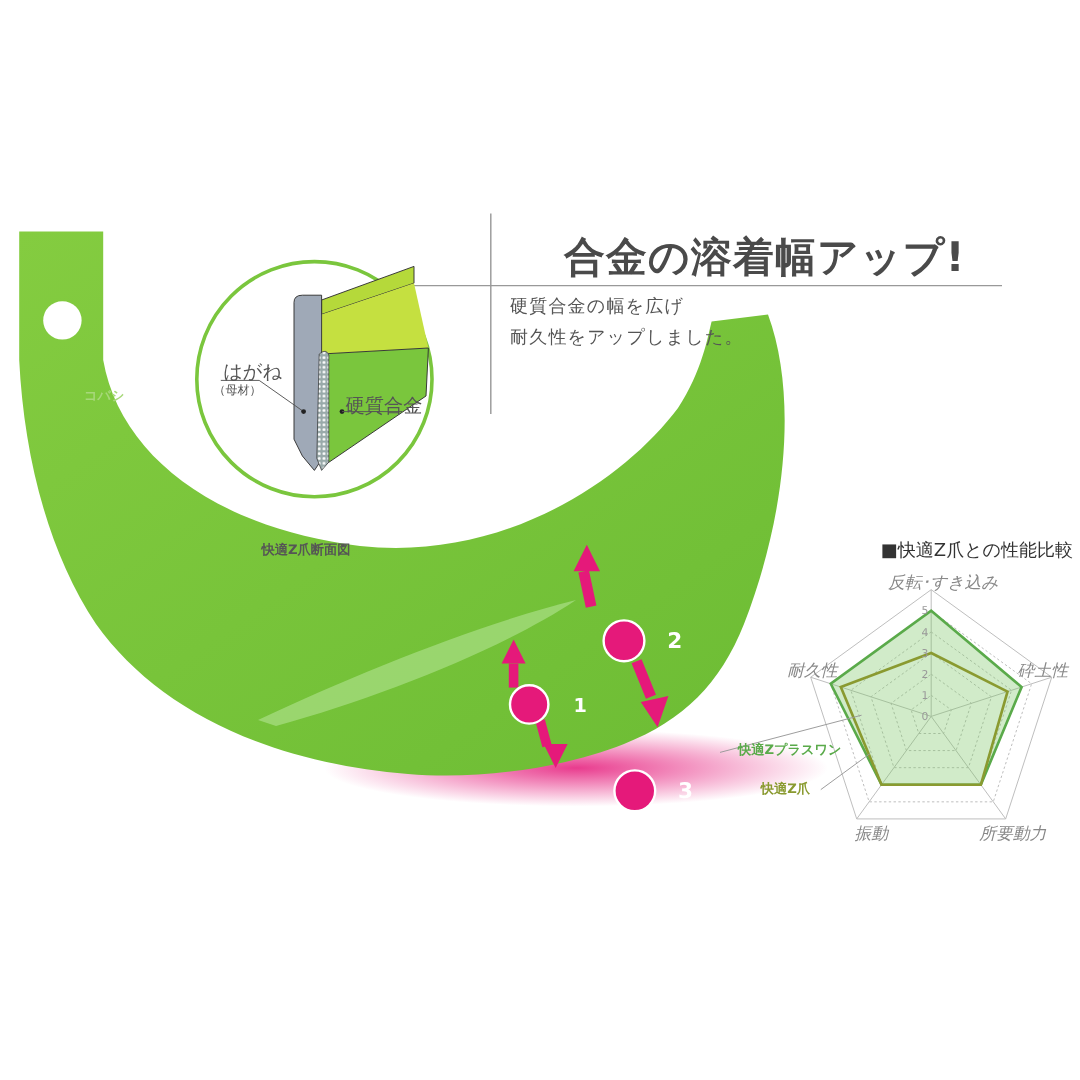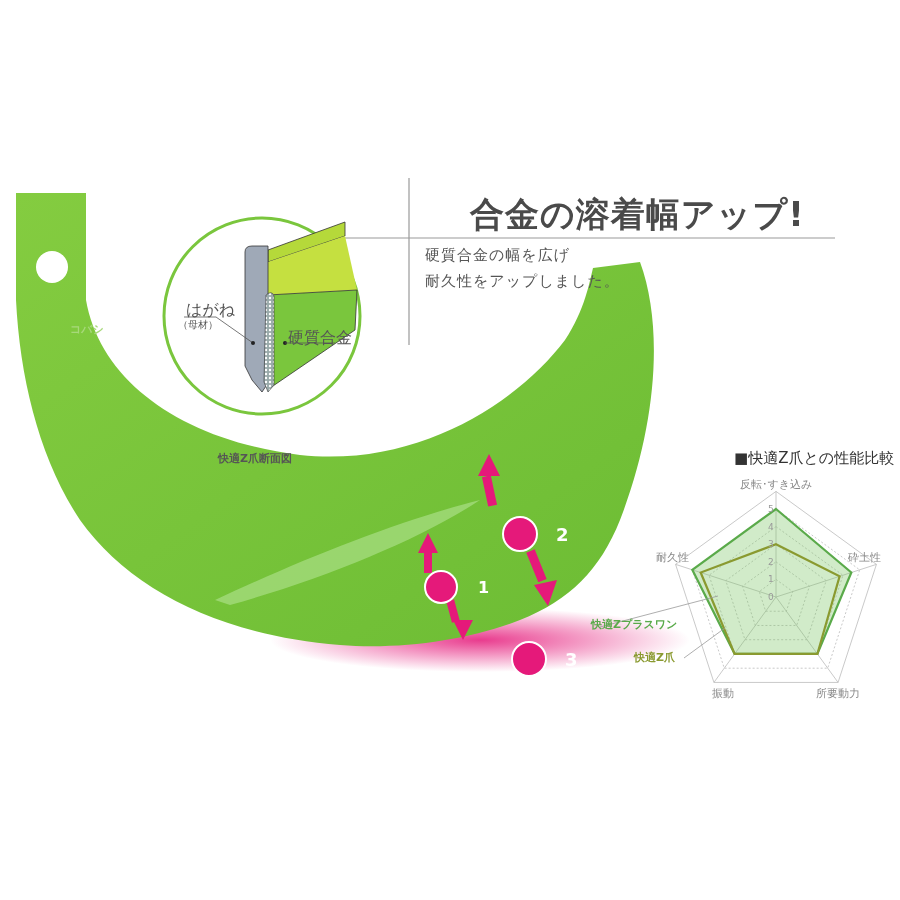--- a/index.html
+++ b/index.html
@@ -6,21 +6,21 @@
     body { width: 900px; height: 900px; position: relative; overflow: hidden;
            font-family: "DejaVu Sans", sans-serif; }
     .abs { position: absolute; margin-left: 43px; }
     #art { position: absolute; left: 0; top: 0; }
     .headline { position: absolute; left: 470px; top: 192px; font-size: 34px; font-weight: bold;
                 color: #4a4a4a; letter-spacing: 1px; white-space: nowrap; }
     .desc { position: absolute; left: 425px; color: #555; font-size: 15px; letter-spacing: 1px; white-space: nowrap; }
     .caption { position: absolute; left: 218px; top: 424px; font-size: 11px; font-weight: bold; color: #555; white-space: nowrap; margin-top: 27px; }
     .lbl-small { position: absolute; font-size: 16px; color: #555; white-space: nowrap; }
     .chart-title { position: absolute; left: 734px; top: 449px; font-size: 15px; color: #333; white-space: nowrap; }
-    .axis-lbl { position: absolute; font-size: 11px; color: #888; white-space: nowrap; }
+    .axis-lbl { position: absolute; font-size: 14px; color: #888; white-space: nowrap; font-style: italic; }
     .legend-lbl { position: absolute; font-size: 11px; font-weight: bold; white-space: nowrap; }
   </style>
 </head>
 <body>
 
 <svg id="art" width="900" height="900" viewBox="0 0 900 900">
   <defs>
     <radialGradient id="pinkGlow" cx="50%" cy="50%" r="50%">
       <stop offset="0%" stop-color="#e5197a" stop-opacity="0.85"></stop>
       <stop offset="100%" stop-color="#e5197a" stop-opacity="0"></stop>
@@ -124,14 +124,14 @@
 <div class="abs" style="left:435px;top:578px;color:#fff;font-weight:bold;font-size:16px">1</div>
 <div class="abs" style="left:513px;top:524px;color:#fff;font-weight:bold;font-size:18px">2</div>
 <div class="abs" style="left:522px;top:649px;color:#fff;font-weight:bold;font-size:18px">3</div>
 
 <div class="chart-title">■快適Z爪との性能比較</div>
 <div class="axis-lbl" style="left:740px;top:477px">反転･すき込み</div>
 <div class="axis-lbl" style="left:848px;top:550px">砕土性</div>
 <div class="axis-lbl" style="left:816px;top:686px">所要動力</div>
 <div class="axis-lbl" style="left:712px;top:686px">振動</div>
 <div class="axis-lbl" style="left:656px;top:550px">耐久性</div>
-<div class="legend-lbl" style="left:591px;top:617px;color:#5aaa4a">快適Zプラスワン</div>
+<div class="legend-lbl" style="left:615px;top:617px;color:#5aaa4a">快適Zプラスワン</div>
 <div class="legend-lbl" style="left:634px;top:650px;color:#8a9a30">快適Z爪</div>
 
 </body></html>

